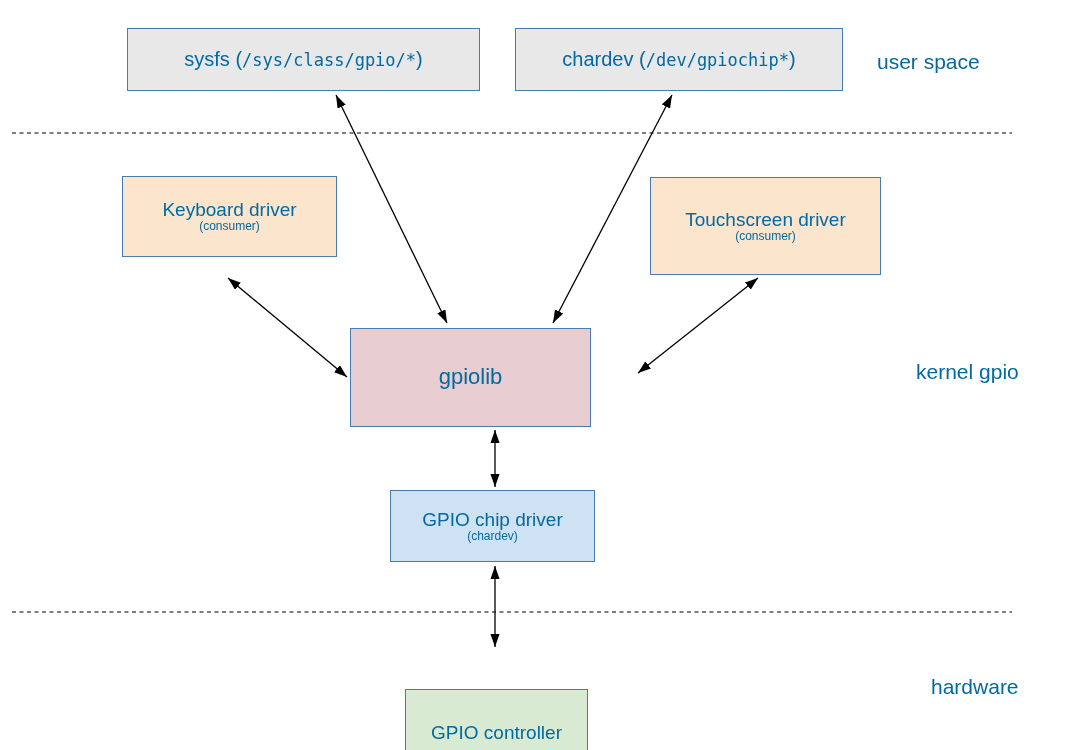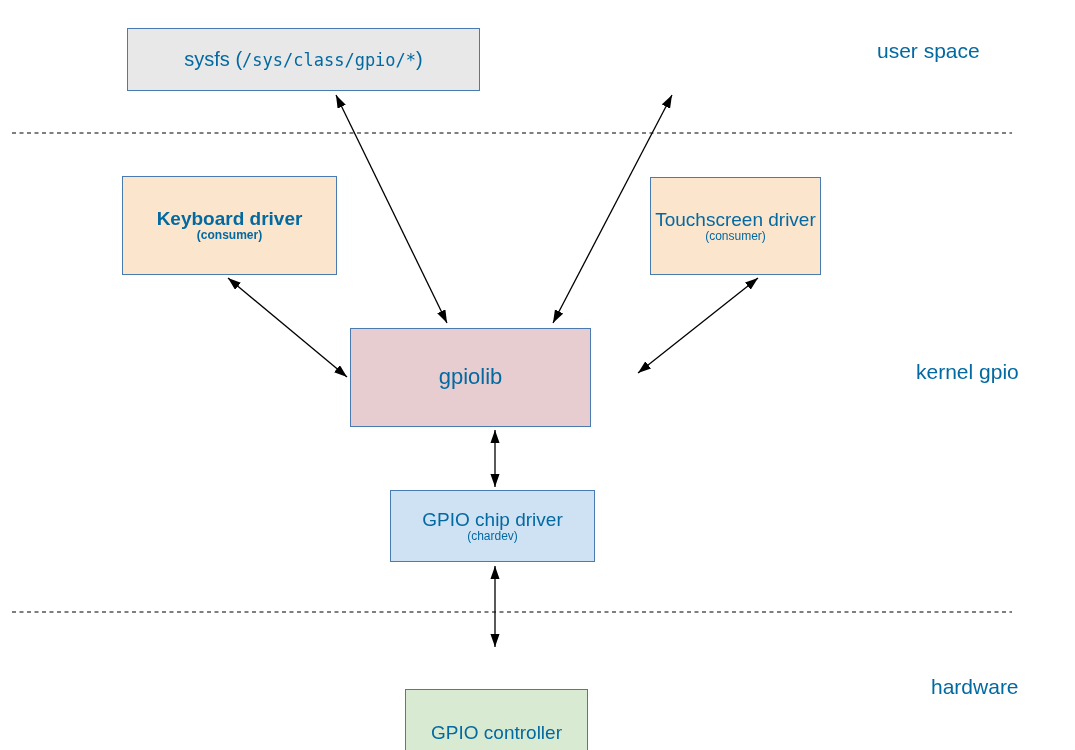--- a/index.html
+++ b/index.html
@@ -57,41 +57,44 @@
     <line x1="228" y1="278" x2="347" y2="377" stroke="#000000" stroke-width="1.3" marker-start="url(#ah)" marker-end="url(#ah)"></line>
     <line x1="758" y1="278" x2="638" y2="373" stroke="#000000" stroke-width="1.3" marker-start="url(#ah)" marker-end="url(#ah)"></line>
     <line x1="495" y1="430" x2="495" y2="487" stroke="#000000" stroke-width="1.3" marker-start="url(#ah)" marker-end="url(#ah)"></line>
     <line x1="495" y1="566" x2="495" y2="647" stroke="#000000" stroke-width="1.3" marker-start="url(#ah)" marker-end="url(#ah)"></line>
   </svg>
 
   <div class="node fill-gray" style="left:127px;top:28px;width:353px;height:63px;">
     <div class="toplabel"><span>sysfs</span>&nbsp;<span>(</span><span class="mono">/sys/class/gpio/*</span><span>)</span></div>
   </div>
 
+  <div class="node fill-gray" style="left:515px;top:28px;width:328px;height:63px;">
+    <div class="toplabel"><span>chardev</span>&nbsp;<span>(</span><span class="mono">/dev/gpiochip*</span><span>)</span></div>
+  </div>
 
-  <div class="node fill-peach" style="left:122px;top:176px;width:215px;height:99px;font-weight:bold;">
+  <div class="node fill-peach" style="left:122px;top:176px;width:215px;height:81px;">
     <div class="l1">Keyboard driver</div>
     <div class="l2">(consumer)</div>
   </div>
 
-  <div class="node fill-peach" style="left:650px;top:177px;width:171px;height:98px;">
+  <div class="node fill-peach" style="left:650px;top:177px;width:231px;height:98px;">
     <div class="l1">Touchscreen driver</div>
     <div class="l2">(consumer)</div>
   </div>
 
   <div class="node fill-pink" style="left:350px;top:328px;width:241px;height:99px;">
     <div class="big">gpiolib</div>
   </div>
 
   <div class="node fill-blue" style="left:390px;top:490px;width:205px;height:72px;text-align:center;">
     <div class="l1">GPIO chip driver</div>
     <div class="l2">(chardev)</div>
   </div>
 
   <div class="node fill-green" style="left:405px;top:689px;width:183px;height:88px;">
     <div class="mid">GPIO controller</div>
   </div>
 
-  <div class="zone-label" style="left:877px;top:39px;">user space</div>
+  <div class="zone-label" style="left:877px;top:50px;">user space</div>
   <div class="zone-label" style="left:916px;top:360px;">kernel gpio</div>
   <div class="zone-label" style="left:931px;top:675px;">hardware</div>
 
 </div>
 
 </body></html>

